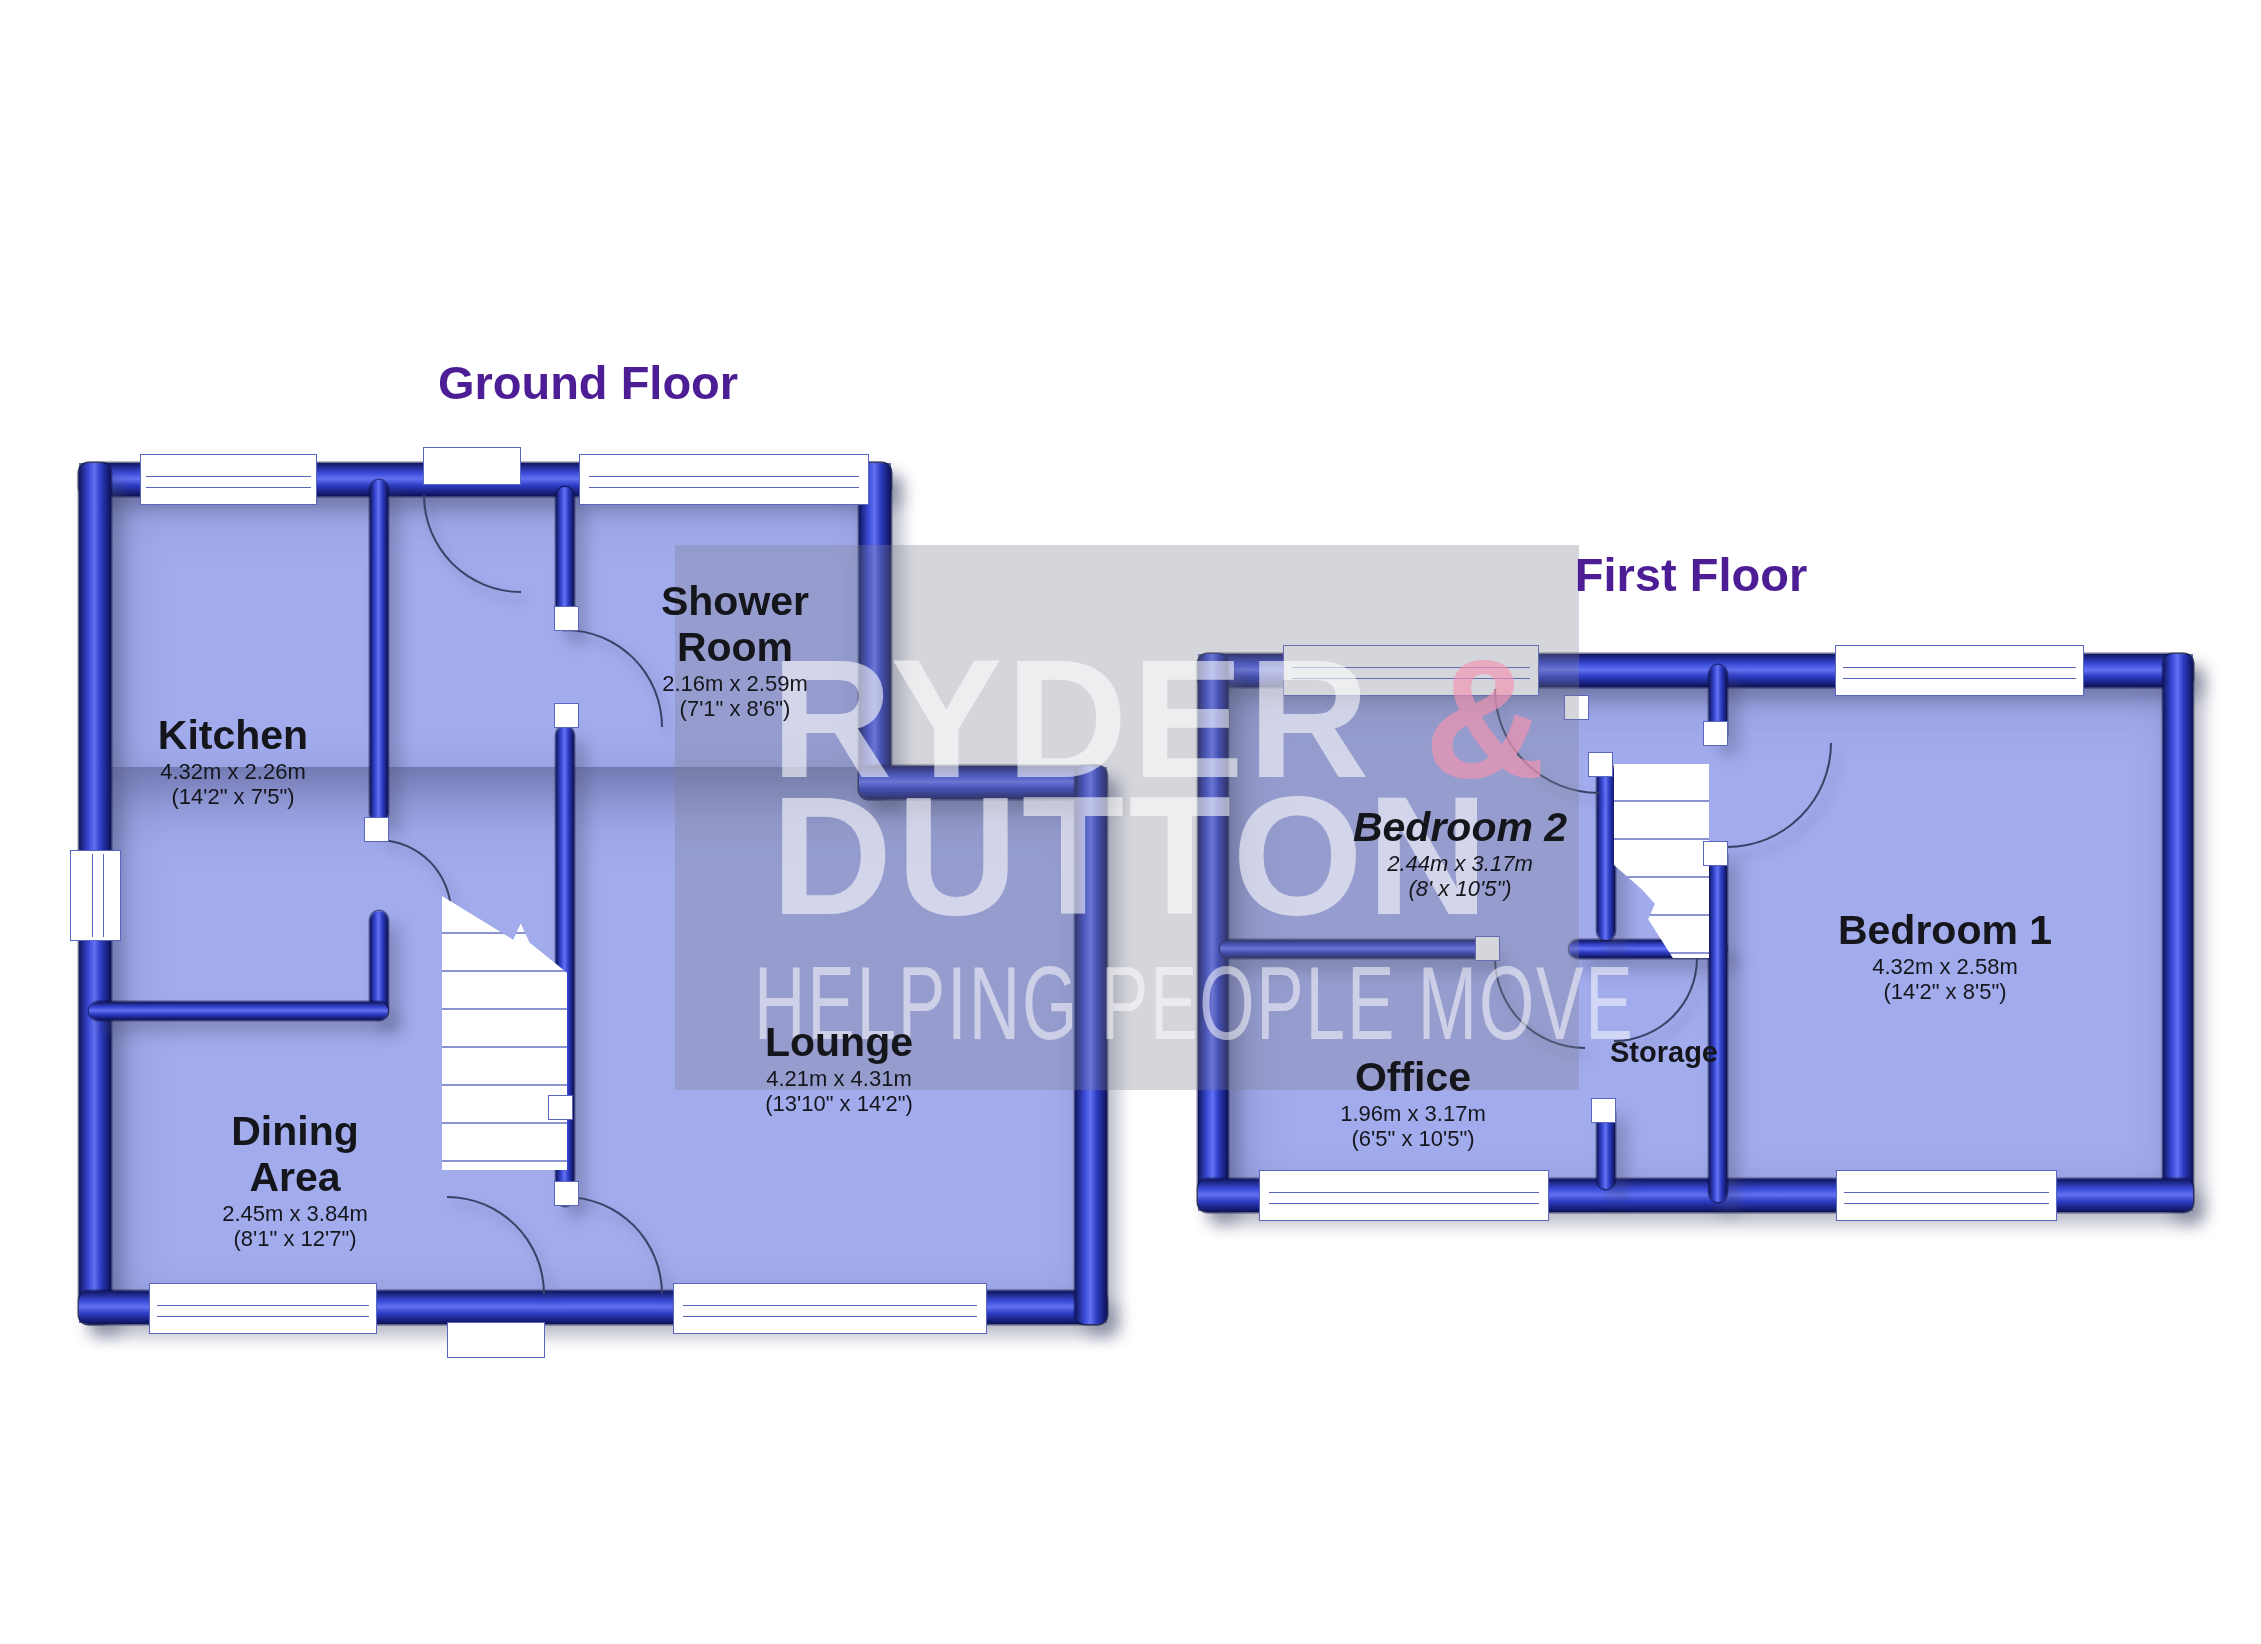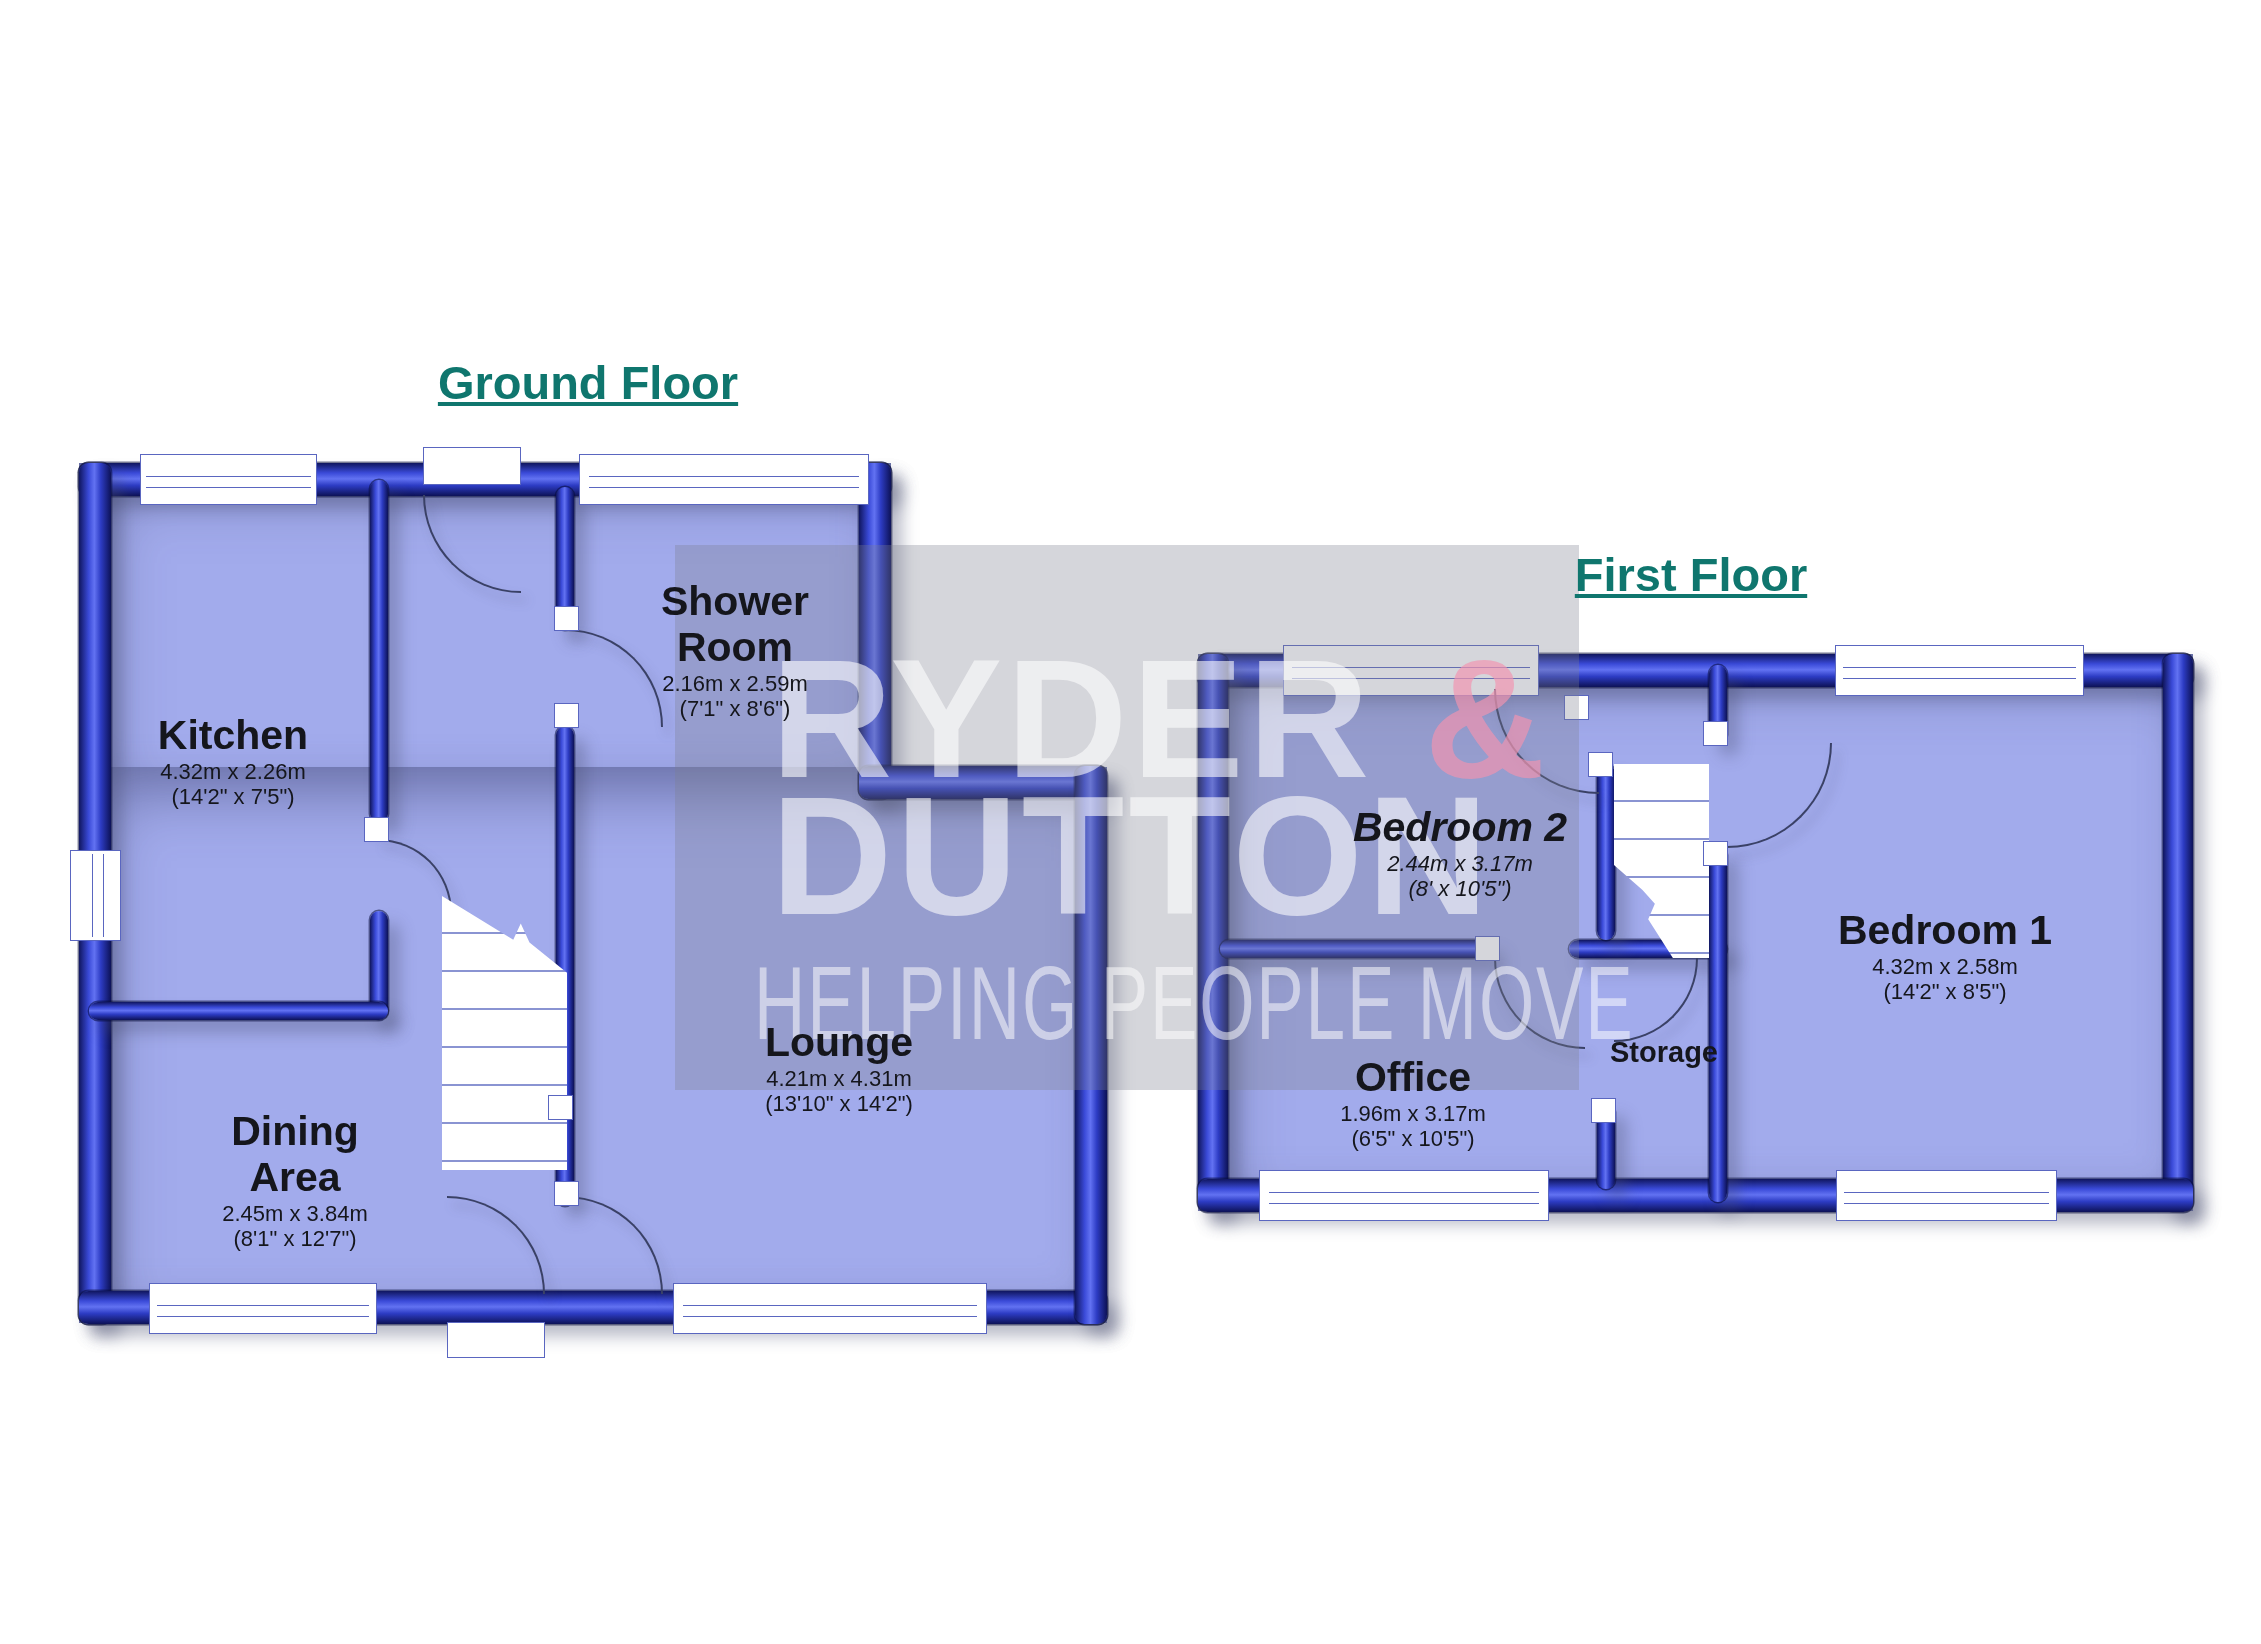--- a/index.html
+++ b/index.html
@@ -33,21 +33,21 @@
 
   
   .stairs{position:absolute;z-index:3;
           background:repeating-linear-gradient(180deg,#ffffff 0 36px,#8a94d2 36px 38px);
           filter:drop-shadow(9.6px 11px 8.2px rgba(60,66,100,.45));}
 
   
   .lbl{position:absolute;z-index:7;transform:translateX(-50%);text-align:center;color:#15161c;white-space:nowrap;}
   .rname{font-size:41px;font-weight:bold;line-height:1.12;}
   .rdim{font-size:22px;line-height:1.14;}
-  .title{position:absolute;z-index:7;transform:translateX(-50%);font-size:47px;font-weight:bold;color:#0f766e;white-space:nowrap;text-decoration:underline;}
+  .title{position:absolute;z-index:7;transform:translateX(-50%);font-size:47px;font-weight:bold;color:#4c1d95;white-space:nowrap;}
   .small-lbl{font-size:29px;font-weight:bold;}
 
   
   .wm-box{position:absolute;left:675px;top:545px;width:904px;height:545px;
           background:rgba(124,128,142,.32);z-index:6;}
   .wm-line{position:absolute;z-index:6;color:rgba(255,255,255,.58);font-weight:bold;
            font-size:168px;line-height:1;letter-spacing:4.1px;white-space:nowrap;}
   .wm-amp{color:rgba(242,148,175,.68);}
   .wm-tag{position:absolute;z-index:6;color:rgba(255,255,255,.52);font-size:103px;line-height:1;
           white-space:nowrap;transform:scaleX(.69);transform-origin:left top;letter-spacing:2.7px;}

